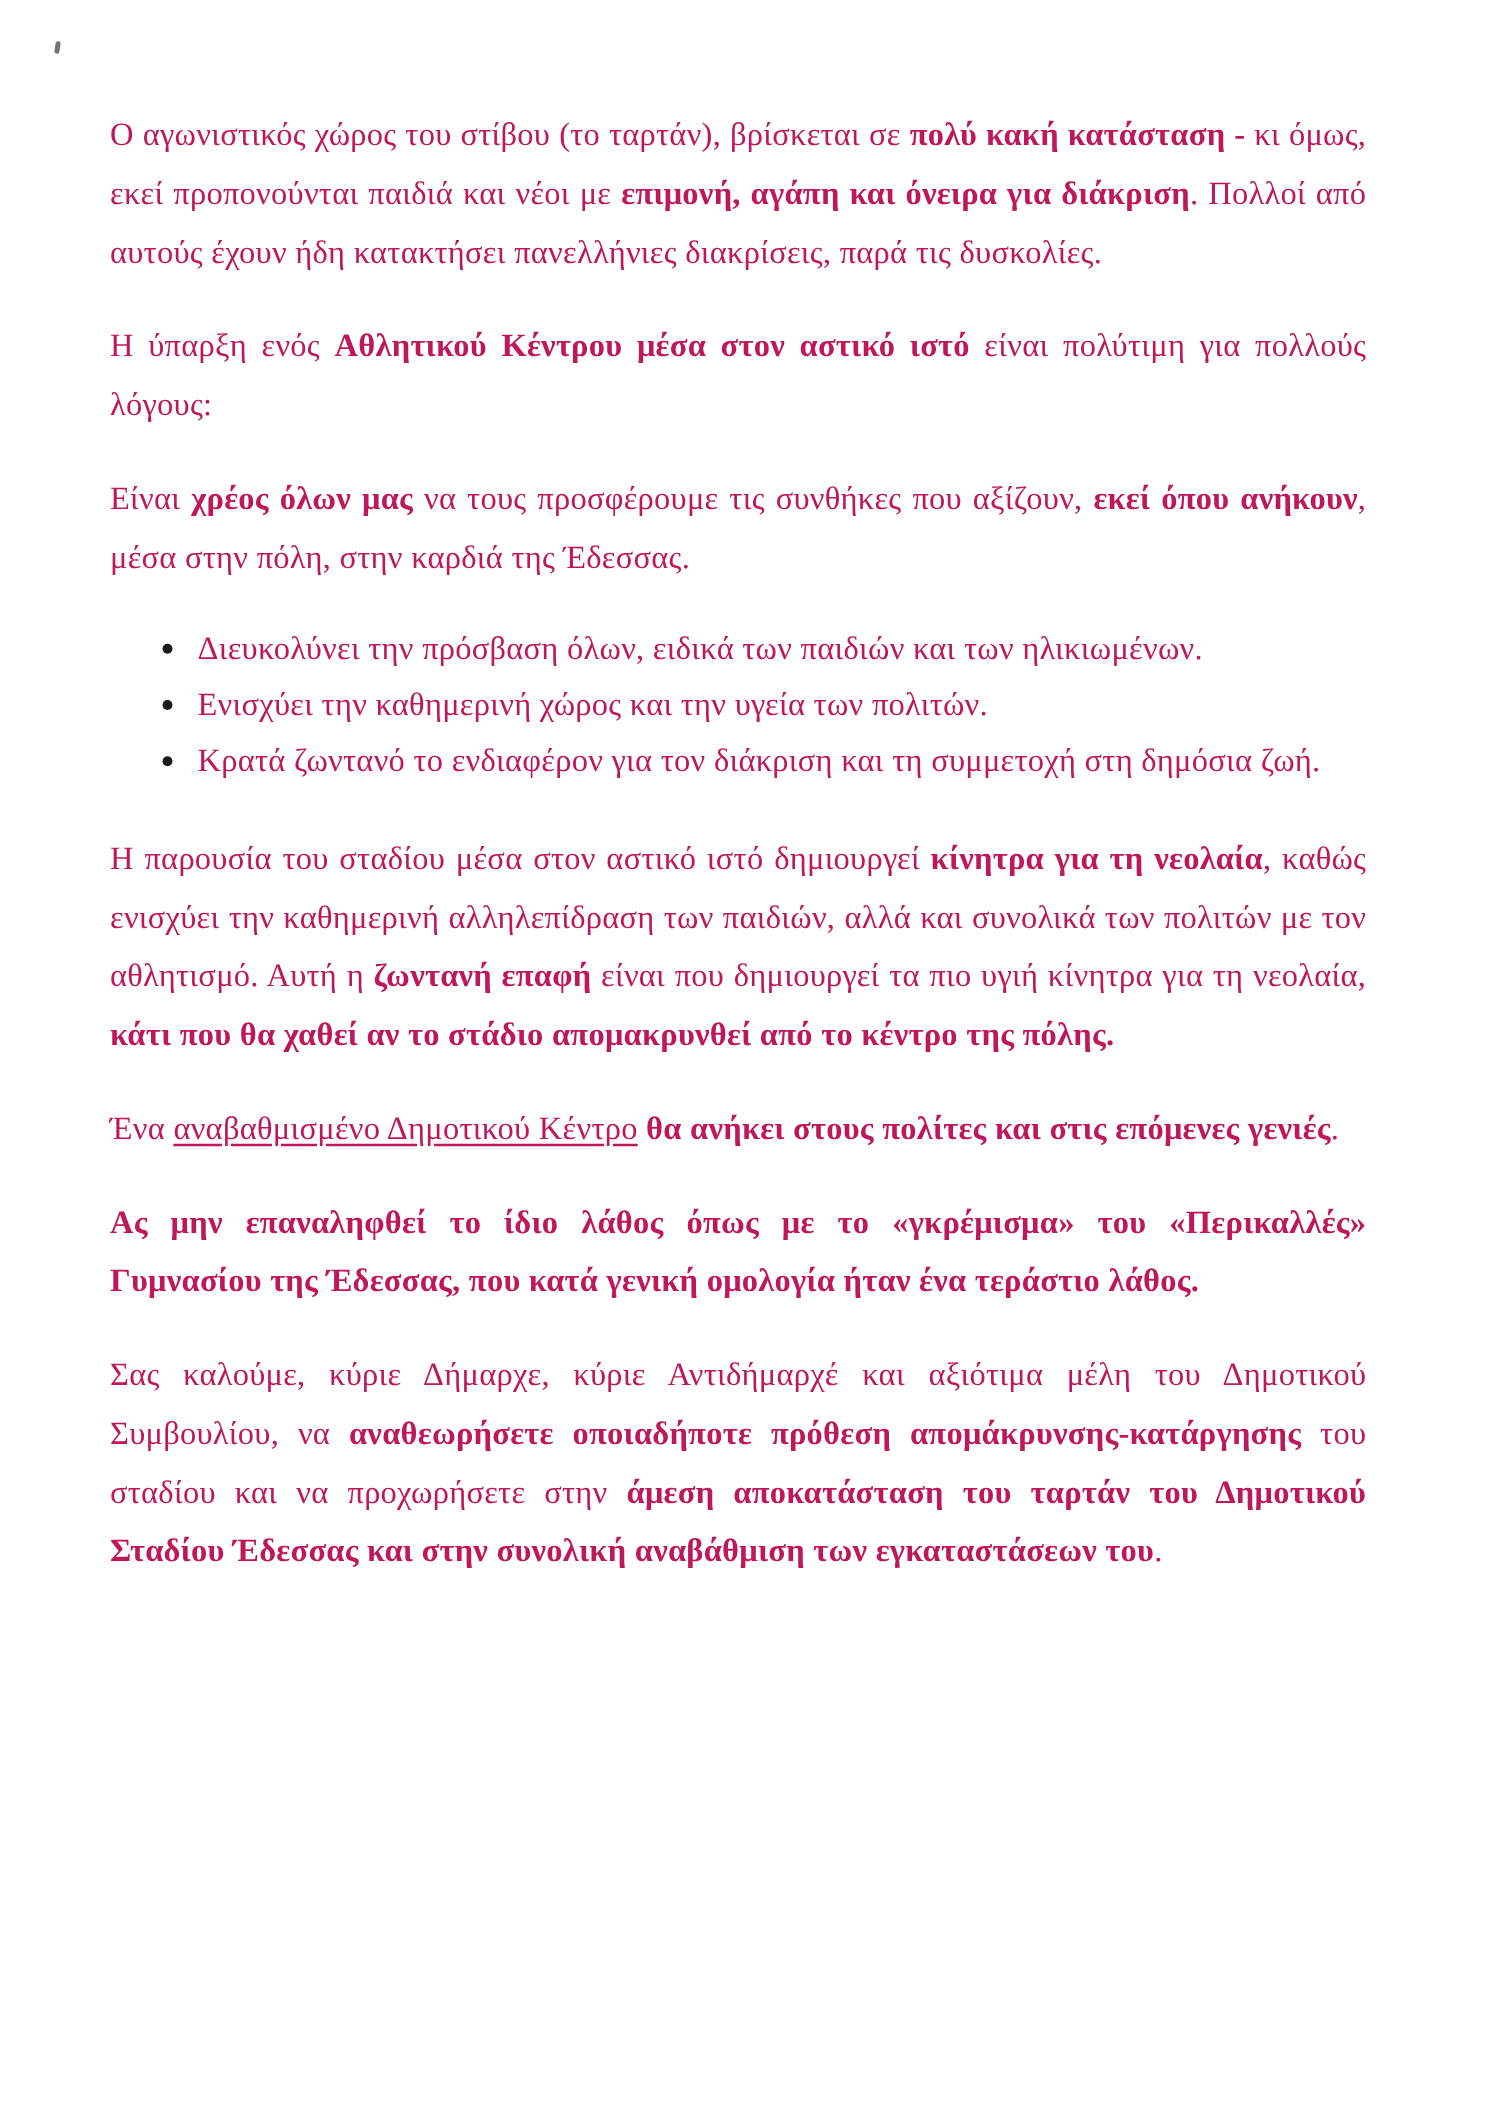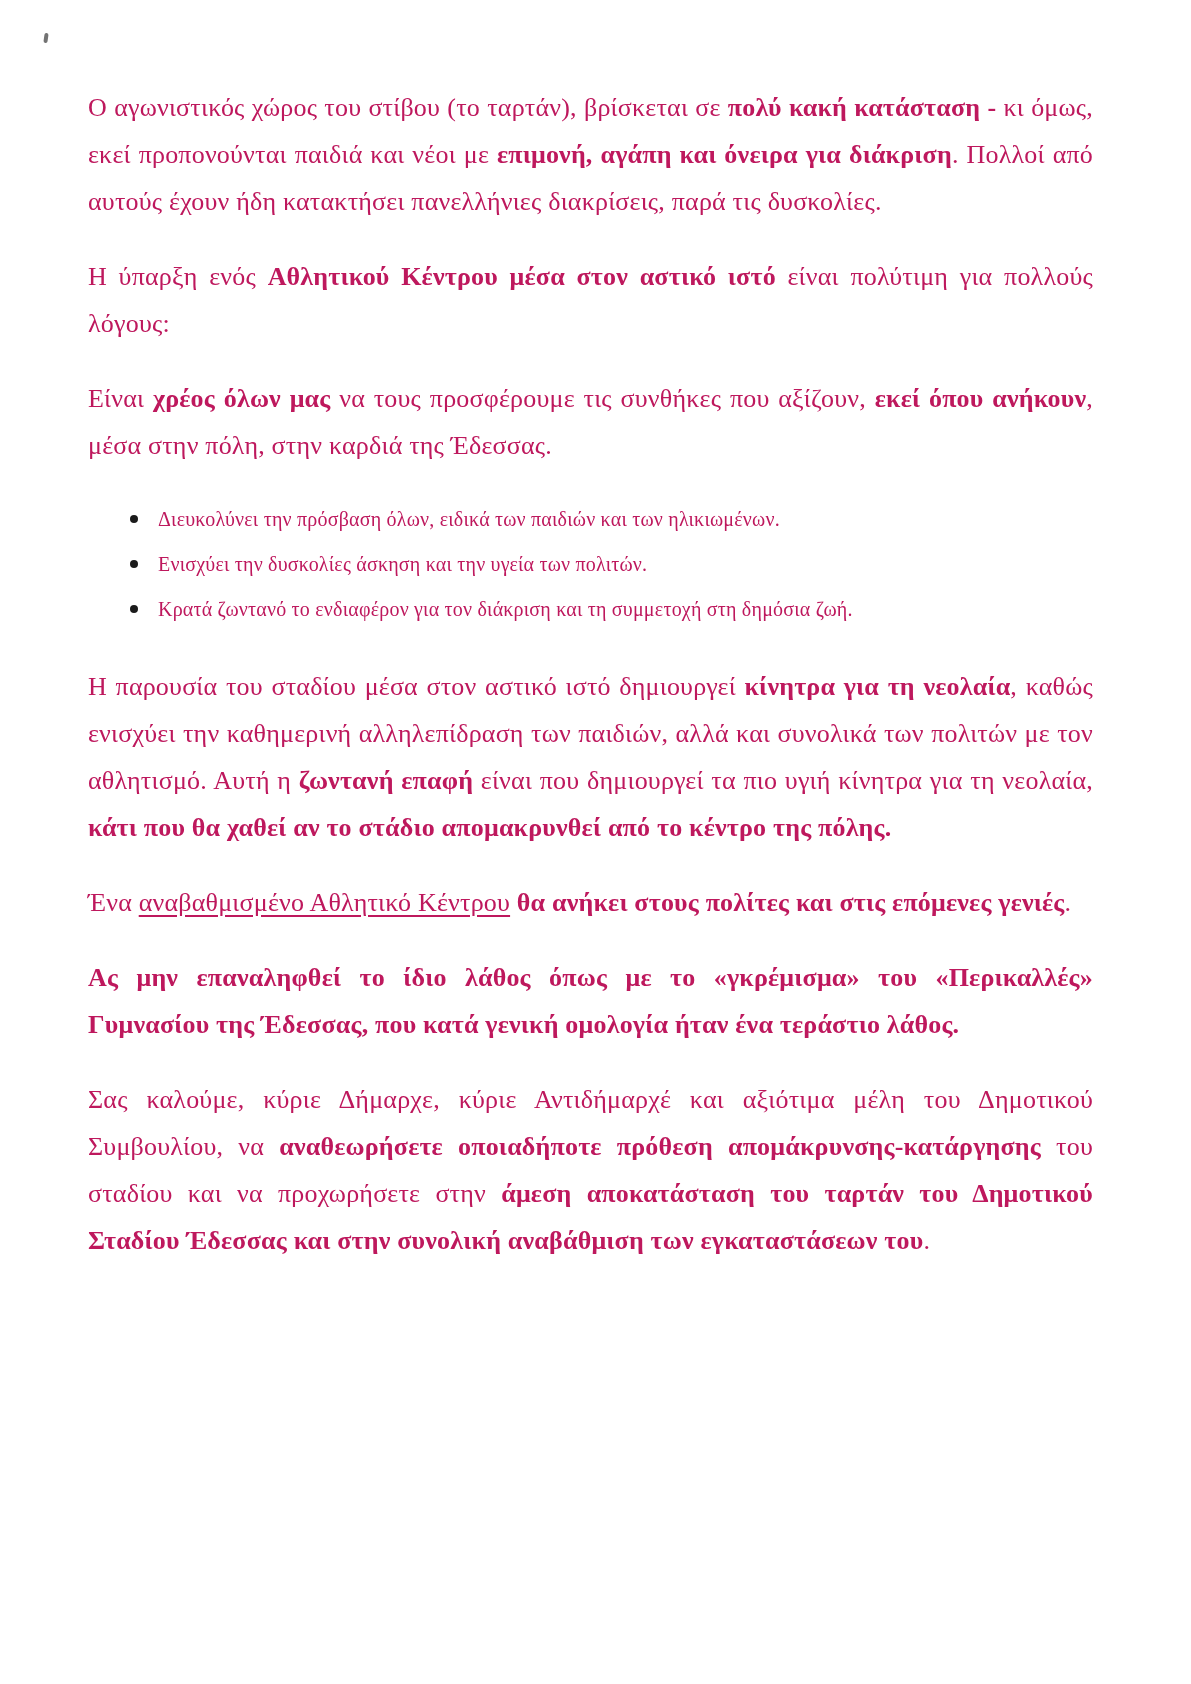--- a/index.html
+++ b/index.html
@@ -44,21 +44,21 @@
   .para .b { font-weight: 700; }
   .para .u { text-decoration: underline; text-underline-offset: 4px; }
   ul.bullets {
     list-style: none;
     margin: 0 0 32px 0;
     padding: 0 0 0 40px;
   }
   ul.bullets li {
     position: relative;
     padding-left: 30px;
-    font-size: 20px;
+    font-size: 26px;
     line-height: 44px;
     text-align: justify;
     margin-bottom: 1px;
     letter-spacing: 0.2px;
   }
   ul.bullets li::before {
     content: "";
     position: absolute;
     left: 2px;
     top: 18px;
@@ -72,21 +72,21 @@
 <body>
 
 <div class="page">
   <div class="scan-speck"></div>
   <div class="content">
       <p class="para"><span class="">Ο αγωνιστικός χώρος του στίβου (το ταρτάν), βρίσκεται σε </span><span class="b ">πολύ κακή κατάσταση -</span><span class=""> κι όμως, εκεί προπονούνται παιδιά και νέοι με </span><span class="b ">επιμονή, αγάπη και όνειρα για διάκριση</span><span class="">. Πολλοί από αυτούς έχουν ήδη κατακτήσει πανελλήνιες διακρίσεις, παρά τις δυσκολίες.</span></p>
       <p class="para"><span class="">Η ύπαρξη ενός </span><span class="b ">Αθλητικού Κέντρου μέσα στον αστικό ιστό</span><span class=""> είναι πολύτιμη για πολλούς λόγους:</span></p>
       <p class="para"><span class="">Είναι </span><span class="b ">χρέος όλων μας</span><span class=""> να τους προσφέρουμε τις συνθήκες που αξίζουν, </span><span class="b ">εκεί όπου ανήκουν</span><span class="">, μέσα στην πόλη, στην καρδιά της Έδεσσας.</span></p>
       <ul class="bullets">
         <li>Διευκολύνει την πρόσβαση όλων, ειδικά των παιδιών και των ηλικιωμένων.</li>
-        <li>Ενισχύει την δυσκολίες άσκηση και την υγεία των πολιτών.</li>
+        <li>Ενισχύει την καθημερινή χώρος και την υγεία των πολιτών.</li>
         <li>Κρατά ζωντανό το ενδιαφέρον για τον διάκριση και τη συμμετοχή στη δημόσια ζωή.</li>
       </ul>
       <p class="para"><span class="">Η παρουσία του σταδίου μέσα στον αστικό ιστό δημιουργεί </span><span class="b ">κίνητρα για τη νεολαία</span><span class="">, καθώς ενισχύει την καθημερινή αλληλεπίδραση των παιδιών, αλλά και συνολικά των πολιτών με τον αθλητισμό. Αυτή η </span><span class="b ">ζωντανή επαφή</span><span class=""> είναι που δημιουργεί τα πιο υγιή κίνητρα για τη νεολαία, </span><span class="b ">κάτι που θα χαθεί αν το στάδιο απομακρυνθεί από το κέντρο της πόλης.</span></p>
-      <p class="para"><span class="">Ένα </span><span class="u">αναβαθμισμένο Αθλητικό Κέντρου</span><span class=""> </span><span class="b ">θα ανήκει στους πολίτες και στις επόμενες γενιές</span><span class="">.</span><br></p>
+      <p class="para"><span class="">Ένα </span><span class="u">αναβαθμισμένο Δημοτικού Κέντρο</span><span class=""> </span><span class="b ">θα ανήκει στους πολίτες και στις επόμενες γενιές</span><span class="">.</span><br></p>
       <p class="para"><span class="b ">Ας μην επαναληφθεί το ίδιο λάθος όπως με το «γκρέμισμα» του «Περικαλλές» Γυμνασίου της Έδεσσας, που κατά γενική ομολογία ήταν ένα τεράστιο λάθος.</span></p>
       <p class="para"><span class="">Σας καλούμε, κύριε Δήμαρχε, κύριε Αντιδήμαρχέ και αξιότιμα μέλη του Δημοτικού Συμβουλίου, να </span><span class="b ">αναθεωρήσετε οποιαδήποτε πρόθεση απομάκρυνσης-κατάργησης</span><span class=""> του σταδίου και να προχωρήσετε στην </span><span class="b ">άμεση αποκατάσταση του ταρτάν του Δημοτικού Σταδίου Έδεσσας και στην συνολική αναβάθμιση των εγκαταστάσεων του</span><span class="">.</span></p>
     </div>
 </div>
 
 </body></html>

